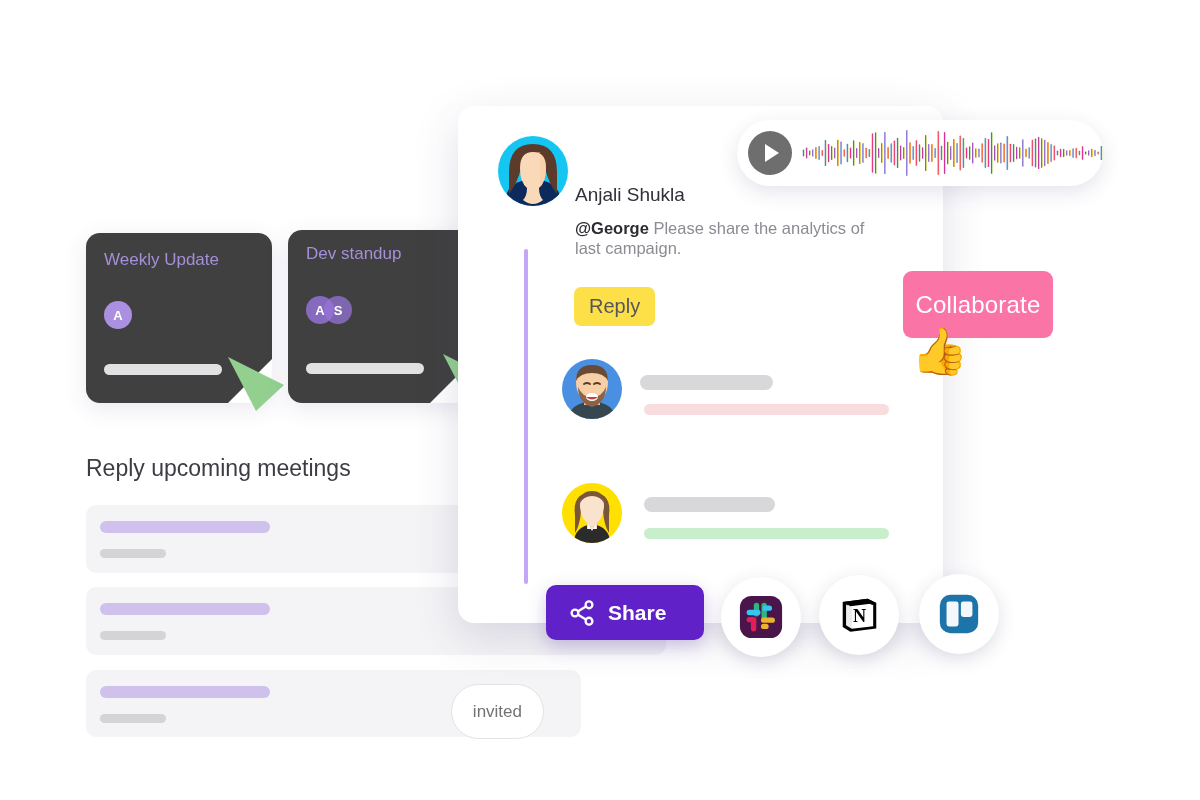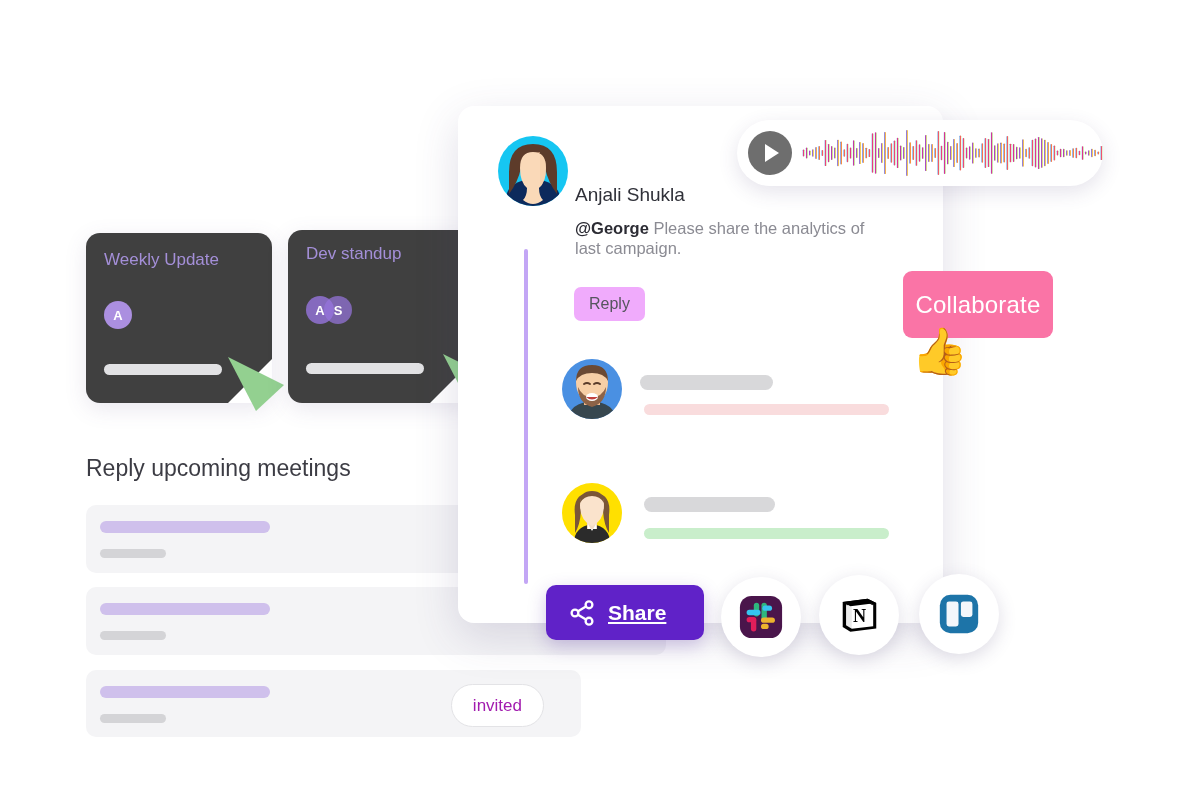--- a/index.html
+++ b/index.html
@@ -70,22 +70,22 @@
   .mrow-bar-a {
     position: absolute; left: 14px; top: 16px;
     width: 170px; height: 12px; border-radius: 6px; background: #cfc0ec;
   }
   .mrow-bar-b {
     position: absolute; left: 14px; top: 44px;
     width: 66px; height: 9px; border-radius: 5px; background: #d4d4d7;
   }
   .invited-pill {
     position: absolute; right: 37px; top: 14px;
-    padding: 12px 21px; border: 1px solid #e3e3e6; border-radius: 40px;
-    background: #fff; color: #a21caf; font-size: 17px; line-height: 1;
+    padding: 18px 21px; border: 1px solid #e3e3e6; border-radius: 40px;
+    background: #fff; color: #737373; font-size: 17px; line-height: 1;
   }
 
   
   #comment-card {
     position: absolute; left: 458px; top: 106px;
     width: 485px; height: 517px;
     background: #fff; border-radius: 16px;
     box-shadow: 0 14px 44px rgba(70,60,110,.17);
   }
 
@@ -95,22 +95,22 @@
     position: absolute; left: 117px; top: 78px;
     font-size: 19px; color: #2f3038; font-weight: 400;
   }
   .comment-body {
     position: absolute; left: 117px; top: 112px; width: 300px;
     font-size: 16.5px; line-height: 1.22; color: #8b8b93;
   }
   .comment-body .mention { color: #2c2c34; font-weight: 700; margin-top: 41px; }
   .reply-btn {
     position: absolute; left: 116px; top: 181px;
-    padding: 8px 15px; background: #f0abfc; border: none; border-radius: 7px;
-    font-family: inherit; font-size: 16px; color: #55555d; cursor: pointer;
+    padding: 8px 15px; background: #fde047; border: none; border-radius: 7px;
+    font-family: inherit; font-size: 20px; color: #55555d; cursor: pointer;
   }
   .thread-line {
     position: absolute; left: 66px; top: 143px;
     width: 4px; height: 335px; border-radius: 3px; background: #c3a6f5;
   }
 
   .reply-row { position: absolute; left: 104px; }
   #reply-1 { top: 253px; }
   #reply-2 { top: 377px; }
   .reply-row .r-av { position: absolute; left: 0; top: 0; width: 60px; height: 60px; }
@@ -158,21 +158,21 @@
   }
 
   
   #share-button {
     position: absolute; left: 546px; top: 585px;
     width: 158px; height: 55px; background: #6022c8; border-radius: 10px;
     display: flex; align-items: center; gap: 12px; padding-left: 22px;
     border: none; cursor: pointer;
     box-shadow: 0 6px 18px rgba(80,40,160,.25);
   }
-  #share-button .slabel { color: #fff; font-size: 21px; font-weight: 700; text-decoration: underline; }
+  #share-button .slabel { color: #fff; font-size: 21px; font-weight: 700; }
 
   .app-chip {
     position: absolute; border-radius: 50%; background: #fff;
     box-shadow: 0 5px 18px rgba(70,60,110,.18);
     display: flex; align-items: center; justify-content: center;
   }
   #chip-slack  { left: 721px; top: 577px; width: 80px; height: 80px; }
   #chip-notion { left: 819px; top: 575px; width: 80px; height: 80px; }
   #chip-trello { left: 919px; top: 574px; width: 80px; height: 80px; }
 </style>

